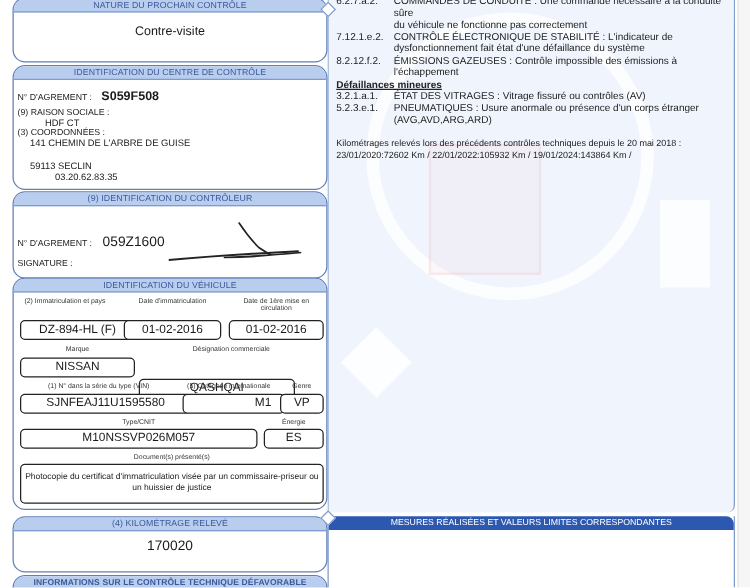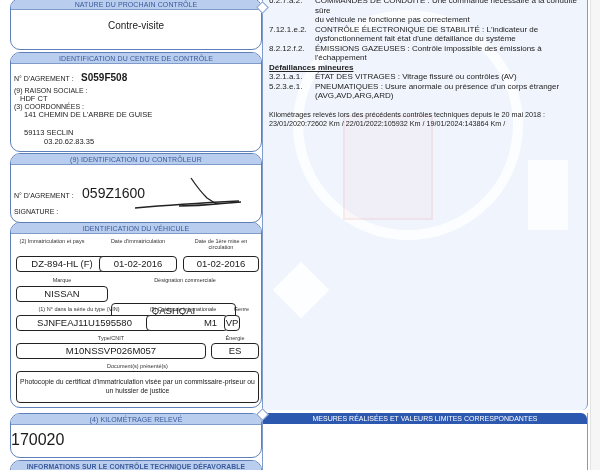--- a/index.html
+++ b/index.html
@@ -139,33 +139,33 @@
   </div>
 
   <div class="panel" style="top:52px;height:100px;">
     <div class="panel-head">IDENTIFICATION DU CENTRE DE CONTRÔLE</div>
     <div style="padding:3px 0 0 3px;">
       <div>
         <span class="lbl">N° D'AGREMENT :</span>
         <span style="font-size:10px;font-weight:bold;margin-left:3px;">S059F508</span>
       </div>
       <div class="lbl" style="margin-top:2px;">(9) RAISON SOCIALE :</div>
-      <div class="lbl" style="margin-left:6px;font-size:7.5px;">HDF CT</div>
+      <div class="lbl" style="margin-left:22px;font-size:7.5px;">HDF CT</div>
       <div class="lbl">(3) COORDONNÉES :</div>
       <div class="lbl" style="margin-left:10px;font-size:7.5px;">141 CHEMIN DE L'ARBRE DE GUISE</div>
       <div class="lbl" style="margin-left:10px;font-size:7.5px;margin-top:9px;">59113 SECLIN</div>
       <div class="lbl" style="margin-left:10px;font-size:7.5px;padding-left:20px;">03.20.62.83.35</div>
     </div>
   </div>
 
   <div class="panel" style="top:153px;height:70px;">
     <div class="panel-head">(9) IDENTIFICATION DU CONTRÔLEUR</div>
     <div style="padding:19px 0 0 3px;">
       <span class="lbl">N° D'AGREMENT :</span>
-      <span style="font-size:14px;margin-left:4px;">059Z1600</span>
+      <span style="font-size:11px;margin-left:4px;">059Z1600</span>
       <div class="lbl" style="margin-top:6px;">SIGNATURE :</div>
     </div>
     <svg style="position:absolute;left:118px;top:20px;" width="120" height="40">
       <path d="M62 4 Q70 16 78 24 Q84 28 88 30 Q70 32 50 32 Q80 31 112 28" stroke="#222" stroke-width="1.3" fill="none"></path>
       <path d="M6 34 Q50 30 110 27" stroke="#222" stroke-width="1.6" fill="none"></path>
     </svg>
   </div>
 
   <div class="panel" style="top:222px;height:186px;">
     <div class="panel-head">IDENTIFICATION DU VÉHICULE</div>
@@ -180,34 +180,34 @@
     <div class="tiny" style="left:5px;top:54px;width:92px;">Marque</div>
     <div class="tiny" style="left:100px;top:54px;width:148px;">Désignation commerciale</div>
     <div class="box" style="left:5px;top:63px;width:92px;">NISSAN</div>
     <div class="box" style="left:100px;top:80px;width:125px;">QASHQAI</div>
 
     <div class="tiny" style="left:5px;top:83px;width:126px;">(1) N° dans la série du type (VIN)</div>
     <div class="tiny" style="left:135px;top:83px;width:74px;">(5) Catégorie internationale</div>
     <div class="tiny" style="left:213px;top:83px;width:35px;">Genre</div>
     <div class="box" style="left:5px;top:92px;width:137px;">SJNFEAJ11U1595580</div>
     <div class="box" style="left:135px;top:92px;width:82px;padding-left:47px;">M1</div>
-    <div class="box" style="left:213px;top:92px;width:16px;">VP</div>
+    <div class="box" style="left:213px;top:92px;width:35px;">VP</div>
 
     <div class="tiny" style="left:5px;top:112px;width:190px;">Type/CNIT</div>
     <div class="tiny" style="left:200px;top:112px;width:48px;">Énergie</div>
     <div class="box" style="left:5px;top:120px;width:190px;">M10NSSVP026M057</div>
     <div class="box" style="left:200px;top:120px;width:48px;">ES</div>
 
     <div class="tiny" style="left:5px;top:140px;width:243px;">Document(s) présenté(s)</div>
     <div class="box" style="left:5px;top:148px;width:243px;height:32px;font-size:6.8px;line-height:9px;padding-top:5px;">Photocopie du certificat d'immatriculation visée par un commissaire-priseur ou un huissier de justice</div>
   </div>
 
   <div class="panel" style="top:413px;height:45px;">
     <div class="panel-head">(4) KILOMÉTRAGE RELEVÉ</div>
-    <div style="font-size:16px;margin-top:6px;">170020</div>
+    <div style="text-align:center;font-size:11px;margin-top:6px;">170020</div>
   </div>
 
   <div class="panel" style="top:460px;height:20px;">
     <div class="panel-head" style="font-weight:bold;font-size:6.8px;">INFORMATIONS SUR LE CONTRÔLE TECHNIQUE DÉFAVORABLE</div>
   </div>
 </div>
 
 <div class="diamond" style="left:258px;top:3px;"></div>
 <div class="diamond" style="left:258px;top:410px;"></div>
 

